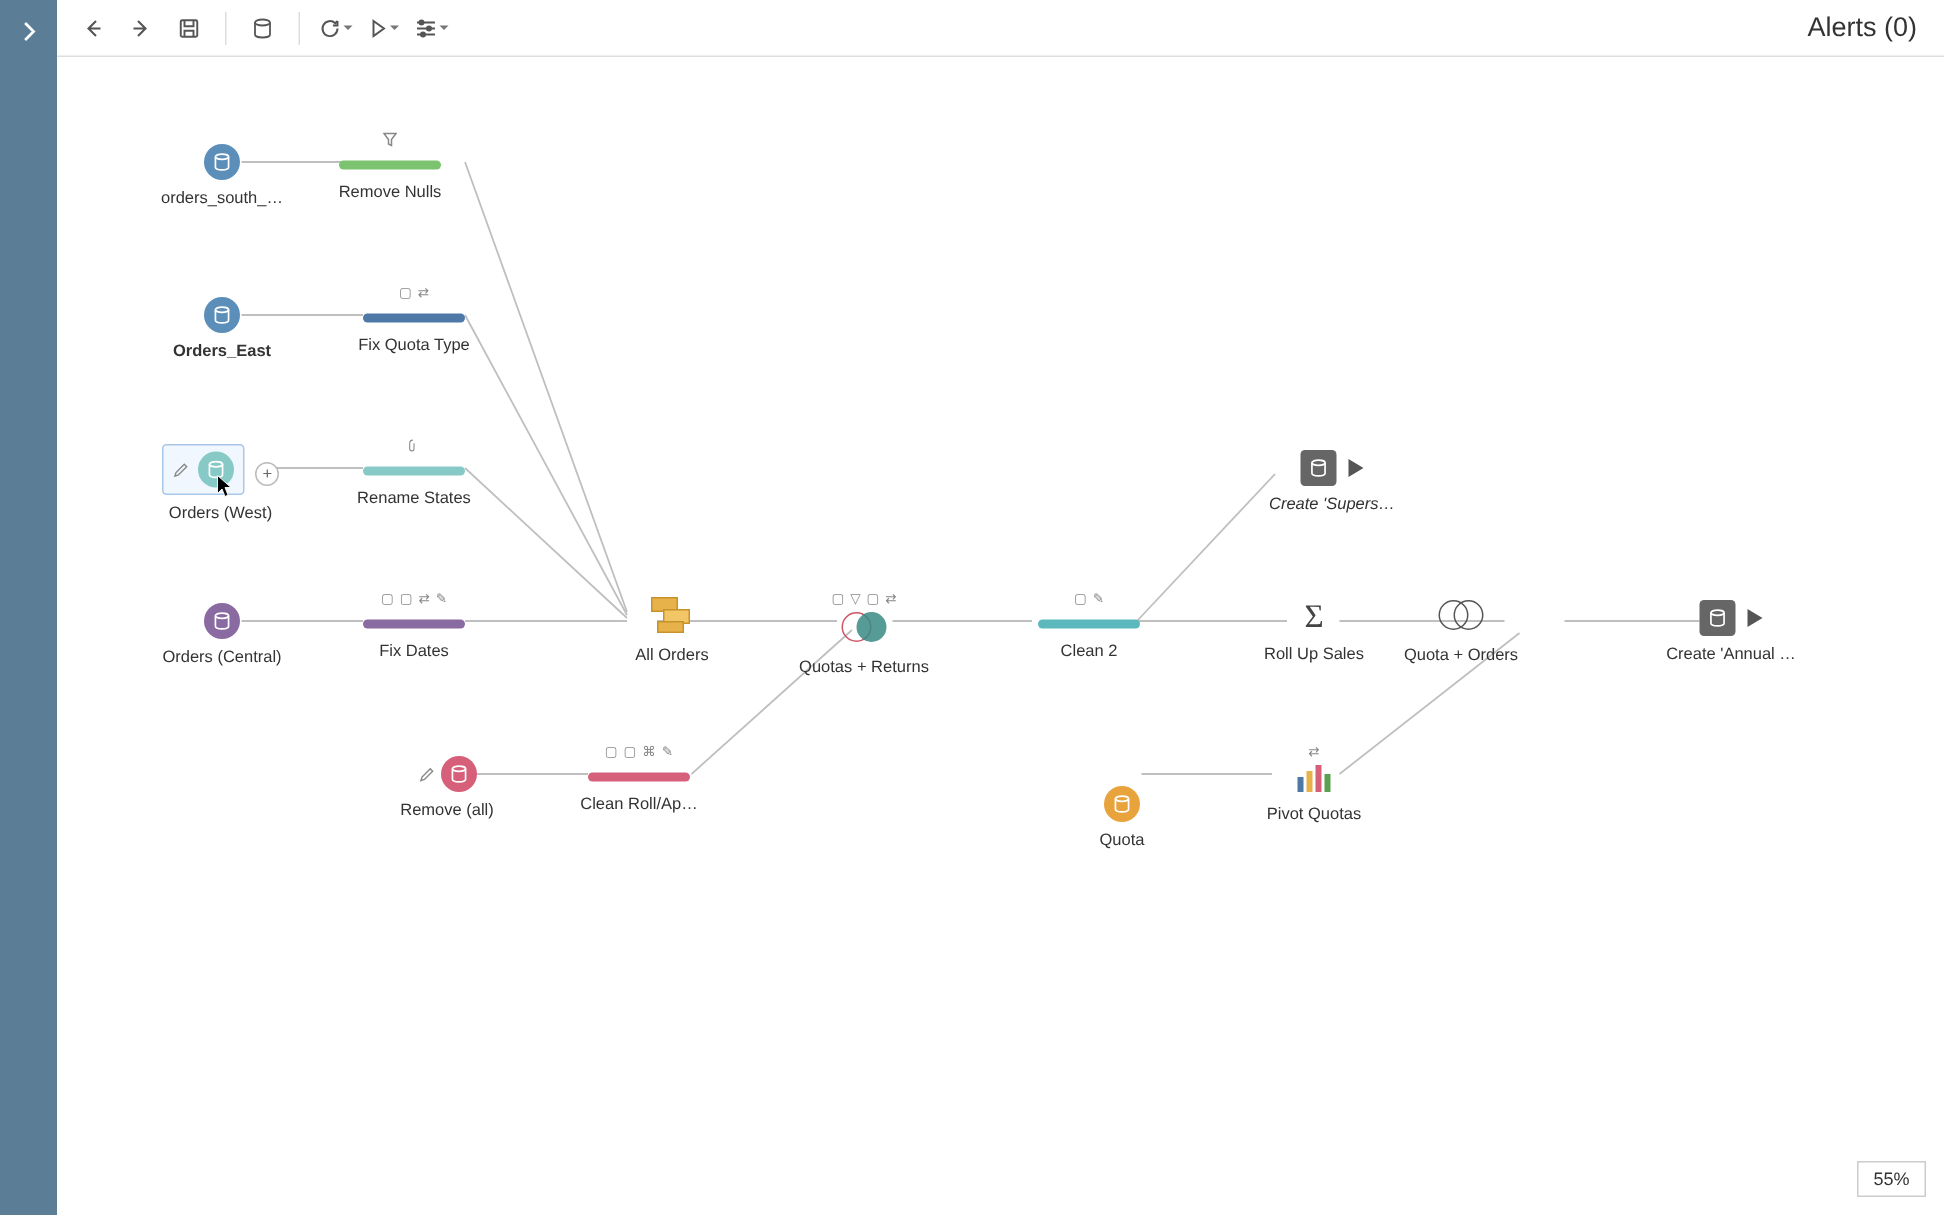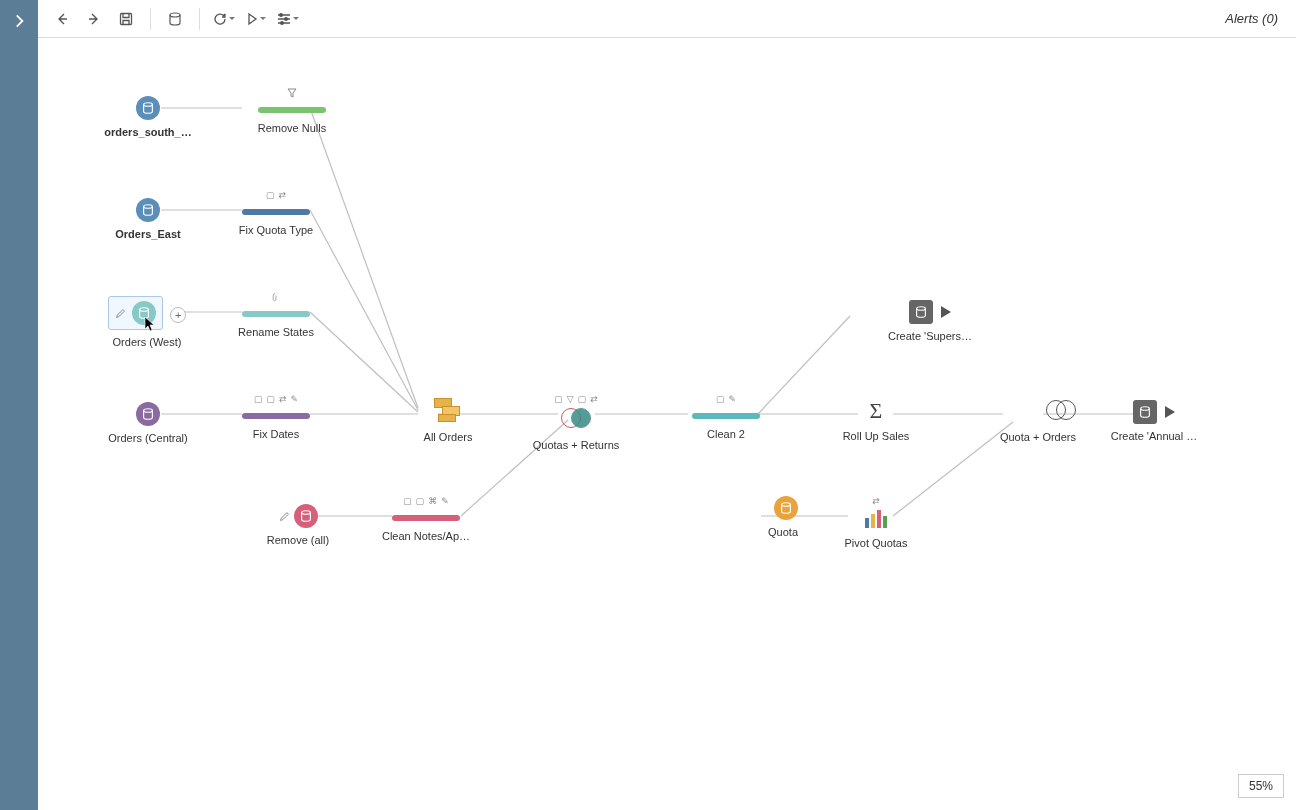--- a/index.html
+++ b/index.html
@@ -47,24 +47,23 @@
     width: 1px; height: 22px;
     background: #ddd;
     margin: 0 6px;
   }
   .tb-drop {
     display: flex; align-items: center;
     padding: 0 2px;
   }
   .alerts {
     margin-left: auto;
-    font-size: 13px;
+    font-size: 18px;
     color: #333;
     padding-right: 8px;
-    font-style: italic;
   }
   .canvas {
     position: absolute;
     left: 38px; top: 38px;
     right: 0; bottom: 0;
     background: #fff;
   }
   .node {
     position: absolute;
     text-align: center;
@@ -256,31 +255,31 @@
     <line x1="720" y1="376" x2="820" y2="376"></line>
     <line x1="720" y1="376" x2="812" y2="278"></line>
     <line x1="855" y1="376" x2="965" y2="376"></line>
     <line x1="1005" y1="376" x2="1095" y2="376"></line>
 
     <line x1="723" y1="478" x2="810" y2="478"></line>
     <line x1="855" y1="478" x2="975" y2="384"></line>
   </g>
 </svg>
 
-<div class="node" style="left:60px; top:58px;font-weight:bold;">
+<div class="node" style="left:60px; top:58px;">
   <span class="circ" style="background:#5b8fb9;">
     <svg viewBox="0 0 16 16" fill="none" stroke="#fff" stroke-width="1.3">
           <ellipse cx="8" cy="4" rx="5" ry="2"></ellipse>
           <path d="M3 4v8c0 1.1 2.2 2 5 2s5-.9 5-2V4"></path>
         </svg>
   </span>
   <div class="node-label">orders_south_…</div>
 </div>
 
-<div class="node" style="left:204px; top:50px;">
+<div class="node" style="left:172px; top:50px;">
   <div class="mini-icons">
     <svg width="10" height="10" viewBox="0 0 10 10" fill="none" stroke="#888">
           <path d="M1 1h8L6 5v4L4 8V5z"></path>
         </svg>
   </div>
   <span class="pill-green"></span>
   <div class="node-label">Remove Nulls</div>
 </div>
 
 <div class="node" style="left:60px; top:160px;font-weight:bold;">
@@ -372,39 +371,39 @@
       </div>
   <span class="pill-cyan"></span>
   <div class="node-label">Clean 2</div>
 </div>
 
 <div class="node" style="left:788px; top:360px;">
   <span class="sigma">Σ</span>
   <div class="node-label">Roll Up Sales</div>
 </div>
 
-<div class="node" style="left:938px; top:362px;text-align:right;">
+<div class="node" style="left:886px; top:362px;">
   <span class="venn"><span class="c1"></span><span class="c2"></span></span>
   <div class="node-label">Quota + Orders</div>
 </div>
 
 <div class="node" style="left:1056px; top:362px; width:120px;">
   <span class="output-node">
     <span class="output-box">
       <svg width="14" height="14" viewBox="0 0 16 16" fill="none" stroke="#fff" stroke-width="1.3">
             <ellipse cx="8" cy="4" rx="5" ry="2"></ellipse>
             <path d="M3 4v8c0 1.1 2.2 2 5 2s5-.9 5-2V4"></path>
           </svg>
     </span>
     <span class="play-tri"></span>
   </span>
   <div class="node-label">Create 'Annual …</div>
 </div>
 
-<div class="node" style="left:832px; top:262px; width:120px;">
+<div class="node" style="left:790px; top:262px; width:120px;font-style:italic;">
   <span class="output-node">
     <span class="output-box">
       <svg width="14" height="14" viewBox="0 0 16 16" fill="none" stroke="#fff" stroke-width="1.3">
             <ellipse cx="8" cy="4" rx="5" ry="2"></ellipse>
             <path d="M3 4v8c0 1.1 2.2 2 5 2s5-.9 5-2V4"></path>
           </svg>
     </span>
     <span class="play-tri"></span>
   </span>
   <div class="node-label">Create 'Supers…</div>
@@ -426,24 +425,24 @@
 </div>
 
 <div class="node" style="left:338px; top:458px;">
   <div class="mini-icons">
         <span>▢</span>
         <span>▢</span>
         <span>⌘</span>
         <span>✎</span>
       </div>
   <span class="pill-pink"></span>
-  <div class="node-label">Clean Notes/Ap…</div>
-</div>
-
-<div class="node" style="left:660px; top:458px;text-align:right;">
+  <div class="node-label">Clean Roll/Ap…</div>
+</div>
+
+<div class="node" style="left:660px; top:486px;">
   <span class="circ" style="background:#e8a33d;">
     <svg viewBox="0 0 16 16" fill="none" stroke="#fff" stroke-width="1.3">
           <ellipse cx="8" cy="4" rx="5" ry="2"></ellipse>
           <path d="M3 4v8c0 1.1 2.2 2 5 2s5-.9 5-2V4"></path>
         </svg>
   </span>
   <div class="node-label">Quota</div>
 </div>
 
 <div class="node" style="left:788px; top:458px;">

